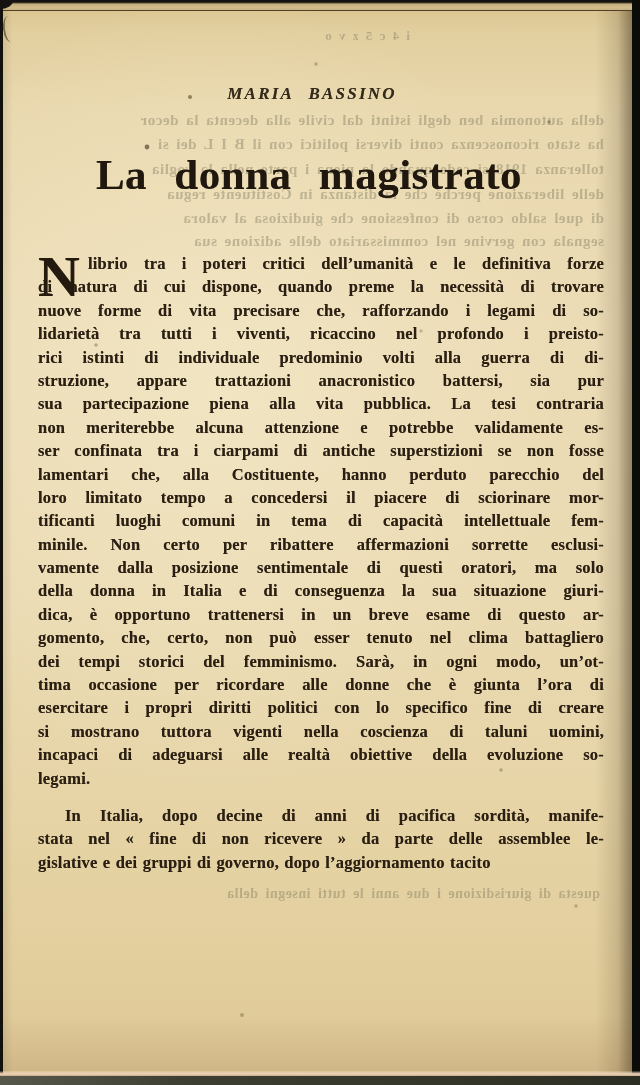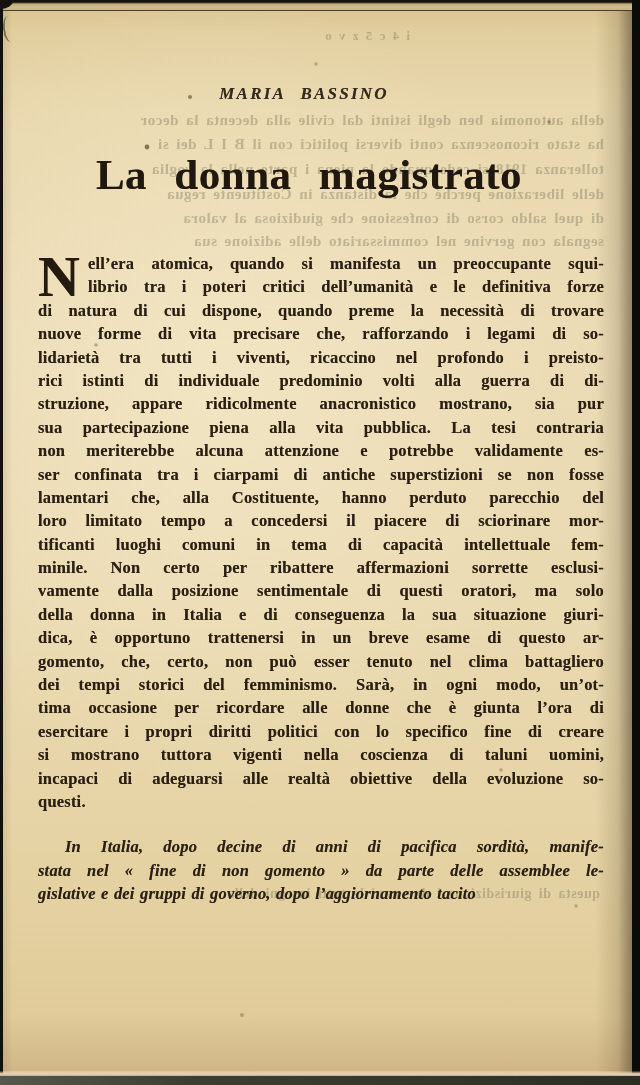--- a/index.html
+++ b/index.html
@@ -41,31 +41,31 @@
       500px 769px 0 .8px rgba(80,62,34,.35),
       420px 330px 0 .7px rgba(90,72,40,.3),
       241px 1014px 0 1px rgba(95,75,42,.35),
       575px 905px 0 .8px rgba(85,66,36,.3);}
   
   .ghost-layer{position:absolute;inset:0;z-index:1;pointer-events:none;}
   .ghost-line{position:absolute;color:#7e7a5e;opacity:.42;filter:blur(.7px);
     transform:scaleX(-1);font-weight:700;white-space:nowrap;overflow:hidden;
     letter-spacing:.5px;word-spacing:3px;}
   
-  .author{position:absolute;top:84px;left:38px;width:566px;z-index:3;
+  .author{position:absolute;top:84px;left:46px;width:566px;z-index:3;
     text-align:center;padding-right:34px;box-sizing:border-box;
     font-style:italic;font-weight:700;font-size:17px;letter-spacing:2.2px;word-spacing:9px;
     color:#332a1c;text-shadow:0 0 .4px rgba(51,42,28,.55);}
   .title{position:absolute;top:150px;left:38px;width:566px;z-index:3;margin:0;
     text-align:center;padding-right:24px;box-sizing:border-box;
     font-weight:700;font-size:43px;letter-spacing:.5px;word-spacing:16px;
     color:#20180e;text-shadow:0 0 .5px rgba(32,24,14,.5);}
   .body-text{position:absolute;top:252px;left:38px;width:566px;z-index:3;color:#2a1f12;}
   .para{position:relative;}
-  .para + .para{margin-top:22px;font-style:italic;}
+  .para + .para{margin-top:14px;}
   .line{font-size:16.5px;font-weight:700;line-height:23.4px;height:23.4px;overflow:hidden;
     text-align:justify;text-align-last:justify;letter-spacing:.2px;word-spacing:1px;
     text-shadow:0 0 .4px rgba(42,31,18,.6);}
   .line.last{text-align-last:left;}
   .line.after-drop{padding-left:50px;}
   .line.first-indent{text-indent:27px;}
   .dropcap{position:absolute;left:0;top:1px;font-size:58px;line-height:.82;
     font-weight:700;color:#241a0e;text-shadow:0 0 .5px rgba(36,26,14,.6);}
 </style>
 </head>
@@ -83,48 +83,47 @@
       <div class="ghost-line" style="top: 233px; left: 36px; width: 568px; font-size: 15px;">segnala con gervine nel commissariato delle adizione sua</div>
       <div class="ghost-line" style="top: 886px; left: 120px; width: 480px; font-size: 14px;">questa di giurisdizione i due anni le tutti insegni della</div>
     </div>
 
   <div class="author">MARIA BASSINO</div>
   <h1 class="title">La donna magistrato</h1>
 
   <div class="body-text">
       <div class="para">
         <span class="dropcap">N</span>
-        <div class="line after-drop">ell’era atomica, quando si manifesta un preoccupante squi-</div>
         <div class="line after-drop">librio tra i poteri critici dell’umanità e le definitiva forze</div>
         <div class="line">di natura di cui dispone, quando preme la necessità di trovare</div>
         <div class="line">nuove forme di vita precisare che, rafforzando i legami di so-</div>
         <div class="line">lidarietà tra tutti i viventi, ricaccino nel profondo i preisto-</div>
         <div class="line">rici istinti di individuale predominio volti alla guerra di di-</div>
-        <div class="line">struzione, appare ridicolmente anacronistico mostrano, sia pur</div>
+        <div class="line">struzione, appare trattazioni anacronistico battersi, sia pur</div>
         <div class="line">sua partecipazione piena alla vita pubblica. La tesi contraria</div>
         <div class="line">non meriterebbe alcuna attenzione e potrebbe validamente es-</div>
         <div class="line">ser confinata tra i ciarpami di antiche superstizioni se non fosse</div>
         <div class="line">lamentari che, alla Costituente, hanno perduto parecchio del</div>
         <div class="line">loro limitato tempo a concedersi il piacere di sciorinare mor-</div>
         <div class="line">tificanti luoghi comuni in tema di capacità intellettuale fem-</div>
         <div class="line">minile. Non certo per ribattere affermazioni sorrette esclusi-</div>
         <div class="line">vamente dalla posizione sentimentale di questi oratori, ma solo</div>
         <div class="line">della donna in Italia e di conseguenza la sua situazione giuri-</div>
         <div class="line">dica, è opportuno trattenersi in un breve esame di questo ar-</div>
         <div class="line">gomento, che, certo, non può esser tenuto nel clima battagliero</div>
         <div class="line">dei tempi storici del femminismo. Sarà, in ogni modo, un’ot-</div>
         <div class="line">tima occasione per ricordare alle donne che è giunta l’ora di</div>
         <div class="line">esercitare i propri diritti politici con lo specifico fine di creare</div>
         <div class="line">si mostrano tuttora vigenti nella coscienza di taluni uomini,</div>
         <div class="line">incapaci di adeguarsi alle realtà obiettive della evoluzione so-</div>
-        <div class="line last">questi.</div>
+        <div class="line last">legami.</div>
       </div>
       <div class="para">
         <div class="line first-indent">In Italia, dopo decine di anni di pacifica sordità, manife-</div>
-        <div class="line">stata nel « fine di non gomento » da parte delle assemblee le-</div>
+        <div class="line">stata nel « fine di non ricevere » da parte delle assemblee le-</div>
         <div class="line last">gislative e dei gruppi di governo, dopo l’aggiornamento tacito</div>
       </div>
     </div>
 
   <div class="specks"></div>
   <div class="hair-mark"></div>
   <div class="corner-wedge"></div>
   <div class="edge-top"></div>
   <div class="edge-left"></div>
   <div class="edge-right-shade"></div>

